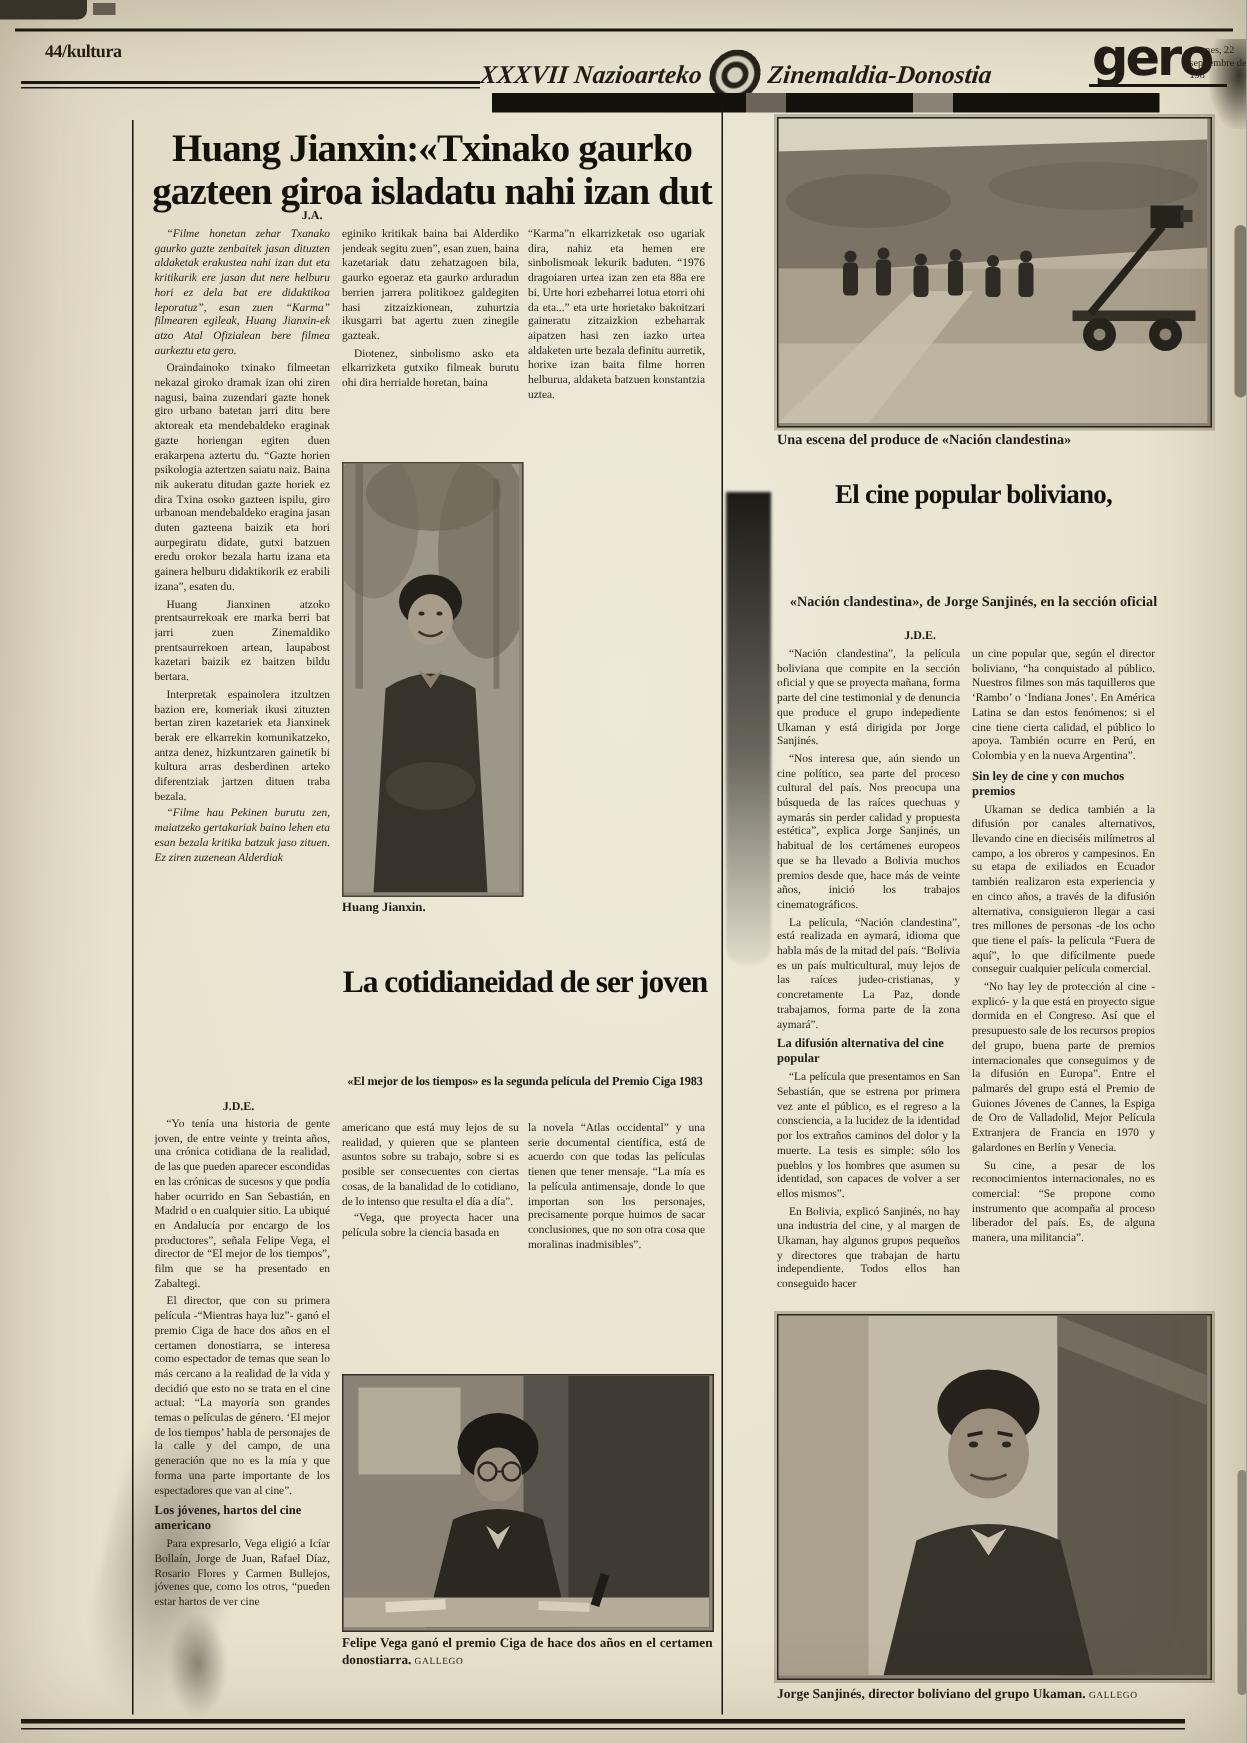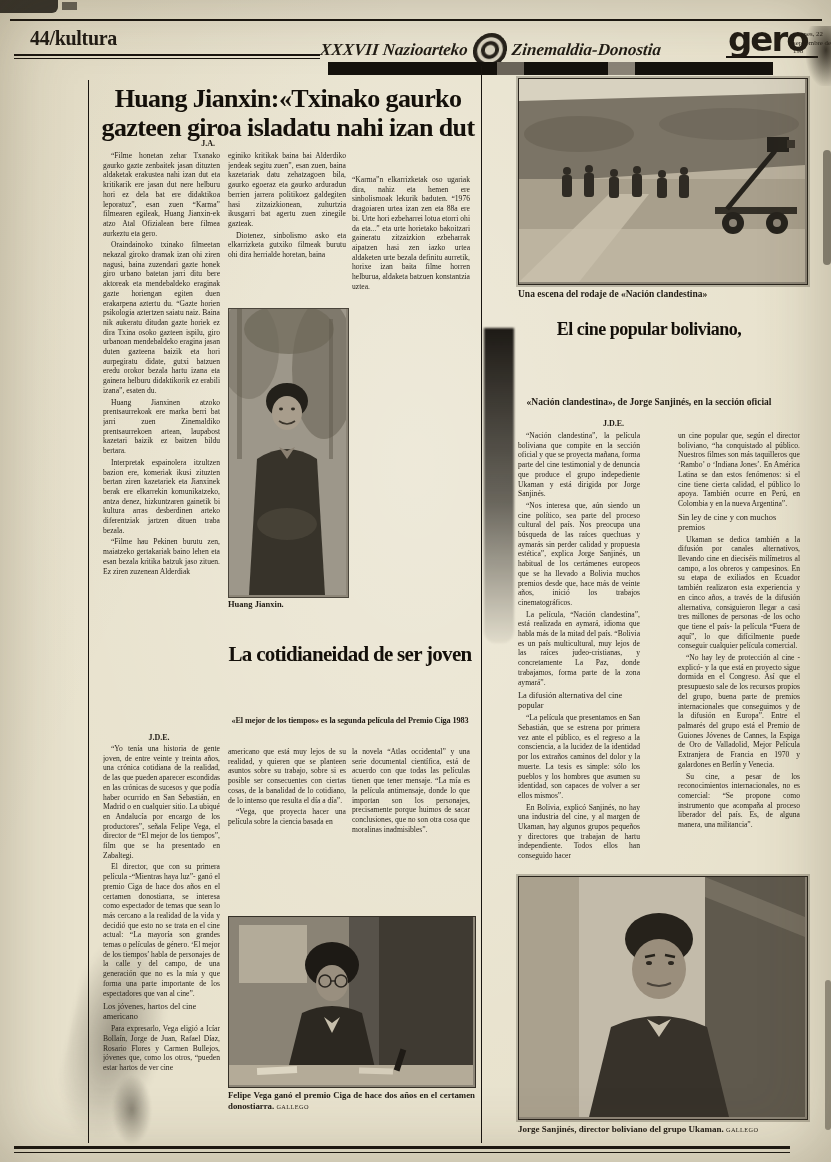--- a/index.html
+++ b/index.html
@@ -13,21 +13,21 @@
     overflow:hidden;
     font-family:"Liberation Serif", serif;
     color:var(--ink,#211c15);
   }
   .vignette { position:absolute; inset:0; box-shadow:inset 0 0 70px rgba(70,55,30,.30); pointer-events:none; z-index:40; }
 
   
   .hrule, .vrule, .bar { position:absolute; background:#191510; }
 
   
-  .section-label { position:absolute; left:30px; top:27px; font-size:20px; font-weight:bold; letter-spacing:-.3px; }
+  .section-label { position:absolute; left:30px; top:27px; font-size:12px; font-weight:bold; letter-spacing:-.3px; }
   .banner { position:absolute; left:320px; top:33px; width:338px; display:flex; align-items:center; gap:5px;
             font-size:17px; font-weight:bold; font-style:italic; transform:skewX(-6deg); white-space:nowrap; }
   .emblem { width:34px; height:34px; border-radius:50%; flex:0 0 34px;
             background:radial-gradient(circle, #d9d3c1 0 22%, #26221b 26% 40%, #d9d3c1 44% 58%, #26221b 62% 78%, #d9d3c1 82%);
             border:2px dotted #26221b; box-sizing:border-box; }
   .banner-bar { left:328px; top:62px; width:445px; height:13px;
             background:linear-gradient(90deg,#15120d 0 38%, #6b655a 38% 44%, #15120d 44% 63%, #8a8376 63% 69%, #15120d 69%); }
   .masthead { position:absolute; left:728px; top:22px; font-family:"DejaVu Sans", sans-serif; font-weight:800;
             font-size:34px; letter-spacing:-2px; line-height:34px; }
   .dateline { position:absolute; left:793px; top:30px; width:40px; font-size:6.8px; line-height:8.5px; }
@@ -39,23 +39,23 @@
   .h-vega  { left:225px; top:642px; width:250px; font-size:21px; line-height:25px; letter-spacing:-.7px; }
   .h-bol   { left:488px; top:316px; width:322px; font-size:18px; line-height:26px; letter-spacing:-.5px; }
   .subhead { position:absolute; font-weight:bold; text-align:center; white-space:nowrap; }
   .sh-vega { left:212px; top:716px; width:276px; font-size:8.2px; letter-spacing:-.1px; }
   .sh-bol  { left:488px; top:397px; width:322px; font-size:9.5px; }
   .byline  { position:absolute; font-size:8px; font-weight:bold; }
 
   
   .col { position:absolute; font-size:7.6px; line-height:9.7px; text-align:justify; overflow:hidden; }
   .col p { margin:0 0 2px; text-indent:8px; }
-  .col p.q { }
+  .col p.q { font-style:italic; }
   .col p.cont { text-indent:0; }
-  .col p.xh { font-weight:normal; font-size:8.4px; line-height:10px; text-indent:0; margin:4px 0 2px; text-align:left; }
+  .col p.xh { font-weight:bold; font-size:8.4px; line-height:10px; text-indent:0; margin:4px 0 2px; text-align:left; }
 
   
   .photo { position:absolute; overflow:hidden; background:#8d8678; }
   .photo svg { display:block; }
   .ph-border { border:1px solid #2a251d; box-shadow:0 0 0 2px rgba(40,35,25,.25); }
   .caption { position:absolute; font-weight:bold; }
   .credit { font-weight:normal; font-size:6.3px; letter-spacing:.4px; }
 
   
   .artifact { position:absolute; pointer-events:none; z-index:30; }
@@ -113,21 +113,21 @@
       <p class="q">“Filme honetan zehar Txanako gaurko gazte zenbaitek jasan dituzten aldaketak erakustea nahi izan dut eta kritikarik ere jasan dut nere helburu hori ez dela bat ere didaktikoa leporatuz”, esan zuen “Karma” filmearen egileak, Huang Jianxin-ek atzo Atal Ofizialean bere filmea aurkeztu eta gero.</p>
       <p>Oraindainoko txinako filmeetan nekazal giroko dramak izan ohi ziren nagusi, baina zuzendari gazte honek giro urbano batetan jarri ditu bere aktoreak eta mendebaldeko eraginak gazte horiengan egiten duen erakarpena aztertu du. “Gazte horien psikologia aztertzen saiatu naiz. Baina nik aukeratu ditudan gazte horiek ez dira Txina osoko gazteen ispilu, giro urbanoan mendebaldeko eragina jasan duten gazteena baizik eta hori aurpegiratu didate, gutxi batzuen eredu orokor bezala hartu izana eta gainera helburu didaktikorik ez erabili izana”, esaten du.</p>
       <p>Huang Jianxinen atzoko prentsaurrekoak ere marka berri bat jarri zuen Zinemaldiko prentsaurrekoen artean, laupabost kazetari baizik ez baitzen bildu bertara.</p>
       <p>Interpretak espainolera itzultzen bazion ere, komeriak ikusi zituzten bertan ziren kazetariek eta Jianxinek berak ere elkarrekin komunikatzeko, antza denez, hizkuntzaren gainetik bi kultura arras desberdinen arteko diferentziak jartzen dituen traba bezala.</p>
       <p class="q">“Filme hau Pekinen burutu zen, maiatzeko gertakariak baino lehen eta esan bezala kritika batzuk jaso zituen. Ez ziren zuzenean Alderdiak</p>
     </div>
   <div class="col" style="left:228px; top:151px; width:118px; height:155px;">
       <p class="cont">eginiko kritikak baina bai Alderdiko jendeak segitu zuen”, esan zuen, baina kazetariak datu zehatzagoen bila, gaurko egoeraz eta gaurko arduradun berrien jarrera politikoez galdegiten hasi zitzaizkionean, zuhurtzia ikusgarri bat agertu zuen zinegile gazteak.</p>
       <p>Diotenez, sinbolismo asko eta elkarrizketa gutxiko filmeak burutu ohi dira herrialde horetan, baina</p>
     </div>
-  <div class="col" style="left:352px; top:151px; width:118px; height:160px;margin-top:24px;">
+  <div class="col" style="left:352px; top:151px; width:118px; height:160px;">
       <p class="cont">“Karma”n elkarrizketak oso ugariak dira, nahiz eta hemen ere sinbolismoak lekurik baduten. “1976 dragoiaren urtea izan zen eta 88a ere bi. Urte hori ezbeharrei lotua etorri ohi da eta...” eta urte horietako bakoitzari gaineratu zitzaizkion ezbeharrak aipatzen hasi zen iazko urtea aldaketen urte bezala definitu aurretik, horixe izan baita filme horren helburua, aldaketa batzuen konstantzia uztea.</p>
     </div>
 
   <div class="photo" style="left:228px; top:308px; width:119px; height:288px; border:1px solid #4a453b;">
     <svg width="117" height="286" viewBox="0 0 117 286">
       <rect width="117" height="286" fill="#9d978a"></rect>
       <ellipse cx="20" cy="40" rx="30" ry="50" fill="#837d6f" opacity=".8"></ellipse>
       <ellipse cx="95" cy="60" rx="32" ry="70" fill="#78territory726" opacity="0"></ellipse>
       <ellipse cx="95" cy="60" rx="32" ry="70" fill="#787264" opacity=".8"></ellipse>
       <ellipse cx="60" cy="20" rx="45" ry="25" fill="#6e6859" opacity=".7"></ellipse>
@@ -219,37 +219,37 @@
         <circle cx="214" cy="144" r="11" fill="#26231d"></circle>
         <circle cx="258" cy="144" r="11" fill="#26231d"></circle>
         <circle cx="214" cy="144" r="4" fill="#8d8577"></circle>
         <circle cx="258" cy="144" r="4" fill="#8d8577"></circle>
         <line x1="208" y1="130" x2="256" y2="72" stroke="#26231d" stroke-width="5"></line>
         <rect x="248" y="58" width="22" height="15" fill="#26231d"></rect>
         <rect x="268" y="61" width="8" height="8" fill="#3b362d"></rect>
       </g>
     </svg>
   </div>
-  <div class="caption" style="left:518px; top:289px; width:290px; font-size:9.5px;">Una escena del rodaje de «Nación clandestina»</div>
+  <div class="caption" style="left:518px; top:289px; width:290px; font-size:9.5px;">Una escena del produce de «Nación clandestina»</div>
 
   <div class="headline h-bol">
     <span class="ln">El cine popular boliviano,</span>
   </div>
   <div class="subhead sh-bol">«Nación clandestina», de Jorge Sanjinés, en la sección oficial</div>
   <div class="byline" style="left:518px; top:419px; width:106px; text-align:right;">J.D.E.</div>
 
   <div class="col" style="left:518px; top:431px; width:122px; height:442px;">
       <p>“Nación clandestina”, la película boliviana que compite en la sección oficial y que se proyecta mañana, forma parte del cine testimonial y de denuncia que produce el grupo indepediente Ukaman y está dirigida por Jorge Sanjinés.</p>
       <p>“Nos interesa que, aún siendo un cine político, sea parte del proceso cultural del país. Nos preocupa una búsqueda de las raíces quechuas y aymarás sin perder calidad y propuesta estética”, explica Jorge Sanjinés, un habitual de los certámenes europeos que se ha llevado a Bolivia muchos premios desde que, hace más de veinte años, inició los trabajos cinematográficos.</p>
       <p>La película, “Nación clandestina”, está realizada en aymará, idioma que habla más de la mitad del país. “Bolivia es un país multicultural, muy lejos de las raíces judeo-cristianas, y concretamente La Paz, donde trabajamos, forma parte de la zona aymará”.</p>
       <p class="xh">La difusión alternativa del cine popular</p>
       <p>“La película que presentamos en San Sebastián, que se estrena por primera vez ante el público, es el regreso a la consciencia, a la lucidez de la identidad por los extraños caminos del dolor y la muerte. La tesis es simple: sólo los pueblos y los hombres que asumen su identidad, son capaces de volver a ser ellos mismos”.</p>
       <p>En Bolivia, explicó Sanjinés, no hay una industria del cine, y al margen de Ukaman, hay algunos grupos pequeños y directores que trabajan de hartu independiente. Todos ellos han conseguido hacer</p>
     </div>
-  <div class="col" style="left:648px; top:431px; width:122px; height:442px;margin-left:30px;">
+  <div class="col" style="left:648px; top:431px; width:122px; height:442px;">
       <p class="cont">un cine popular que, según el director boliviano, “ha conquistado al público. Nuestros filmes son más taquilleros que ‘Rambo’ o ‘Indiana Jones’. En América Latina se dan estos fenómenos: si el cine tiene cierta calidad, el público lo apoya. También ocurre en Perú, en Colombia y en la nueva Argentina”.</p>
       <p class="xh">Sin ley de cine y con muchos premios</p>
       <p>Ukaman se dedica también a la difusión por canales alternativos, llevando cine en dieciséis milímetros al campo, a los obreros y campesinos. En su etapa de exiliados en Ecuador también realizaron esta experiencia y en cinco años, a través de la difusión alternativa, consiguieron llegar a casi tres millones de personas -de los ocho que tiene el país- la película “Fuera de aquí”, lo que difícilmente puede conseguir cualquier película comercial.</p>
       <p>“No hay ley de protección al cine -explicó- y la que está en proyecto sigue dormida en el Congreso. Así que el presupuesto sale de los recursos propios del grupo, buena parte de premios internacionales que conseguimos y de la difusión en Europa”. Entre el palmarés del grupo está el Premio de Guiones Jóvenes de Cannes, la Espiga de Oro de Valladolid, Mejor Película Extranjera de Francia en 1970 y galardones en Berlín y Venecia.</p>
       <p>Su cine, a pesar de los reconocimientos internacionales, no es comercial: “Se propone como instrumento que acompaña al proceso liberador del país. Es, de alguna manera, una militancia”.</p>
     </div>
 
   <div class="photo ph-border" style="left:518px; top:876px; width:288px; height:242px;">
     <svg width="286" height="240" viewBox="0 0 286 240">
       <rect width="286" height="240" fill="#c3bbaa"></rect>

